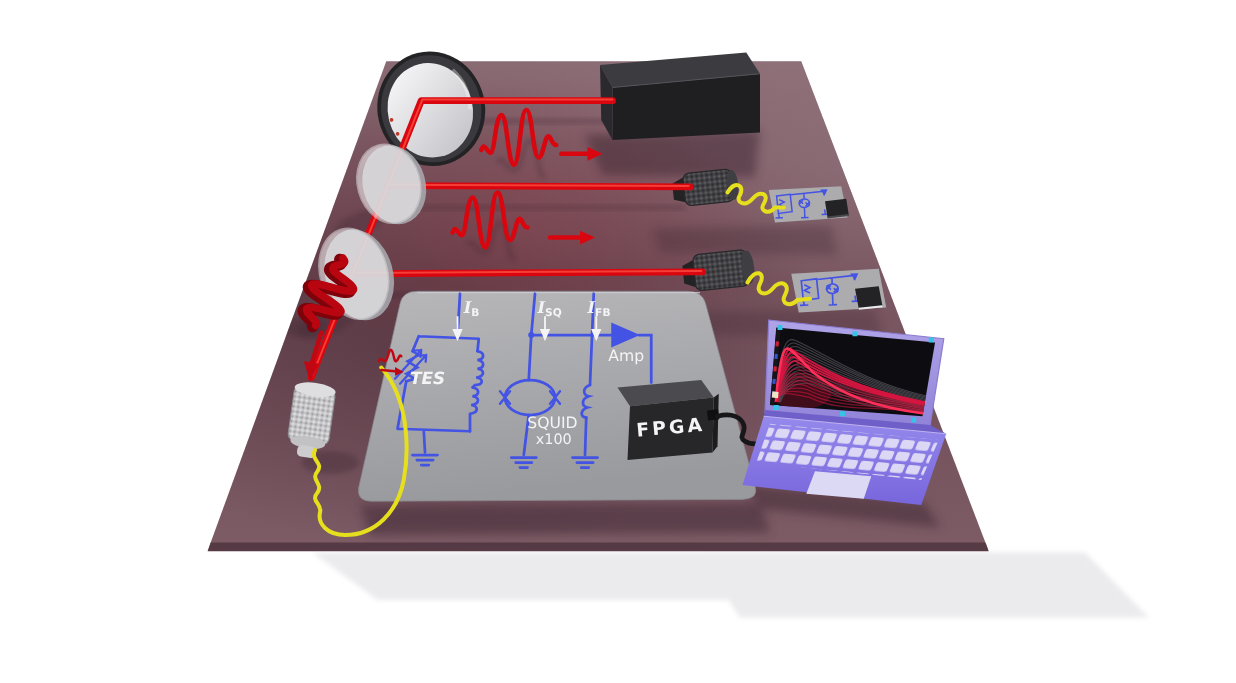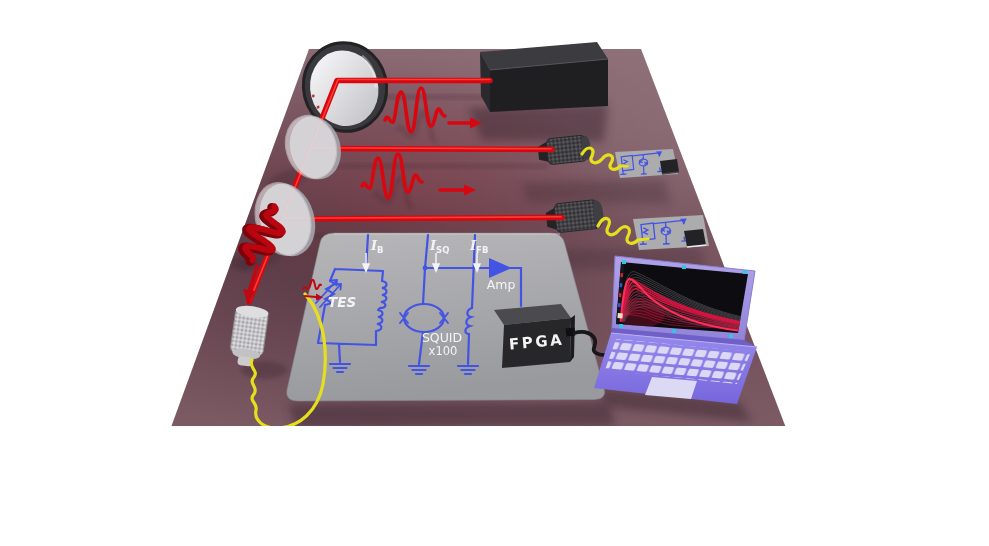--- a/index.html
+++ b/index.html
@@ -1,16 +1,16 @@
 <!DOCTYPE html>
 <html><head>
 <meta charset="utf-8">
 <style>
   html,body{margin:0;padding:0;background:#fff;}
-  #stage{position:relative;width:989px;height:426px;background:#ffffff;overflow:hidden;
+  #stage{position:relative;width:989px;height:546px;background:#ffffff;overflow:hidden;
          font-family:"DejaVu Sans",sans-serif;}
   svg{position:absolute;left:0;top:0;}
   text{fill:#f4f4f6;}
   .lbl-i{font-family:"DejaVu Serif",serif;font-style:italic;font-size:13px;font-weight:bold;}
   .lbl-sub{font-family:"DejaVu Sans",sans-serif;font-style:normal;font-size:8.5px;font-weight:bold;}
   .lbl-tes{font-size:13.5px;font-style:italic;font-weight:bold;}
   .lbl-sm{font-size:12.5px;}
   .lbl-xs{font-size:11.5px;}
   .lbl-fpga{font-size:15px;letter-spacing:2.5px;font-weight:bold;}
 </style>

